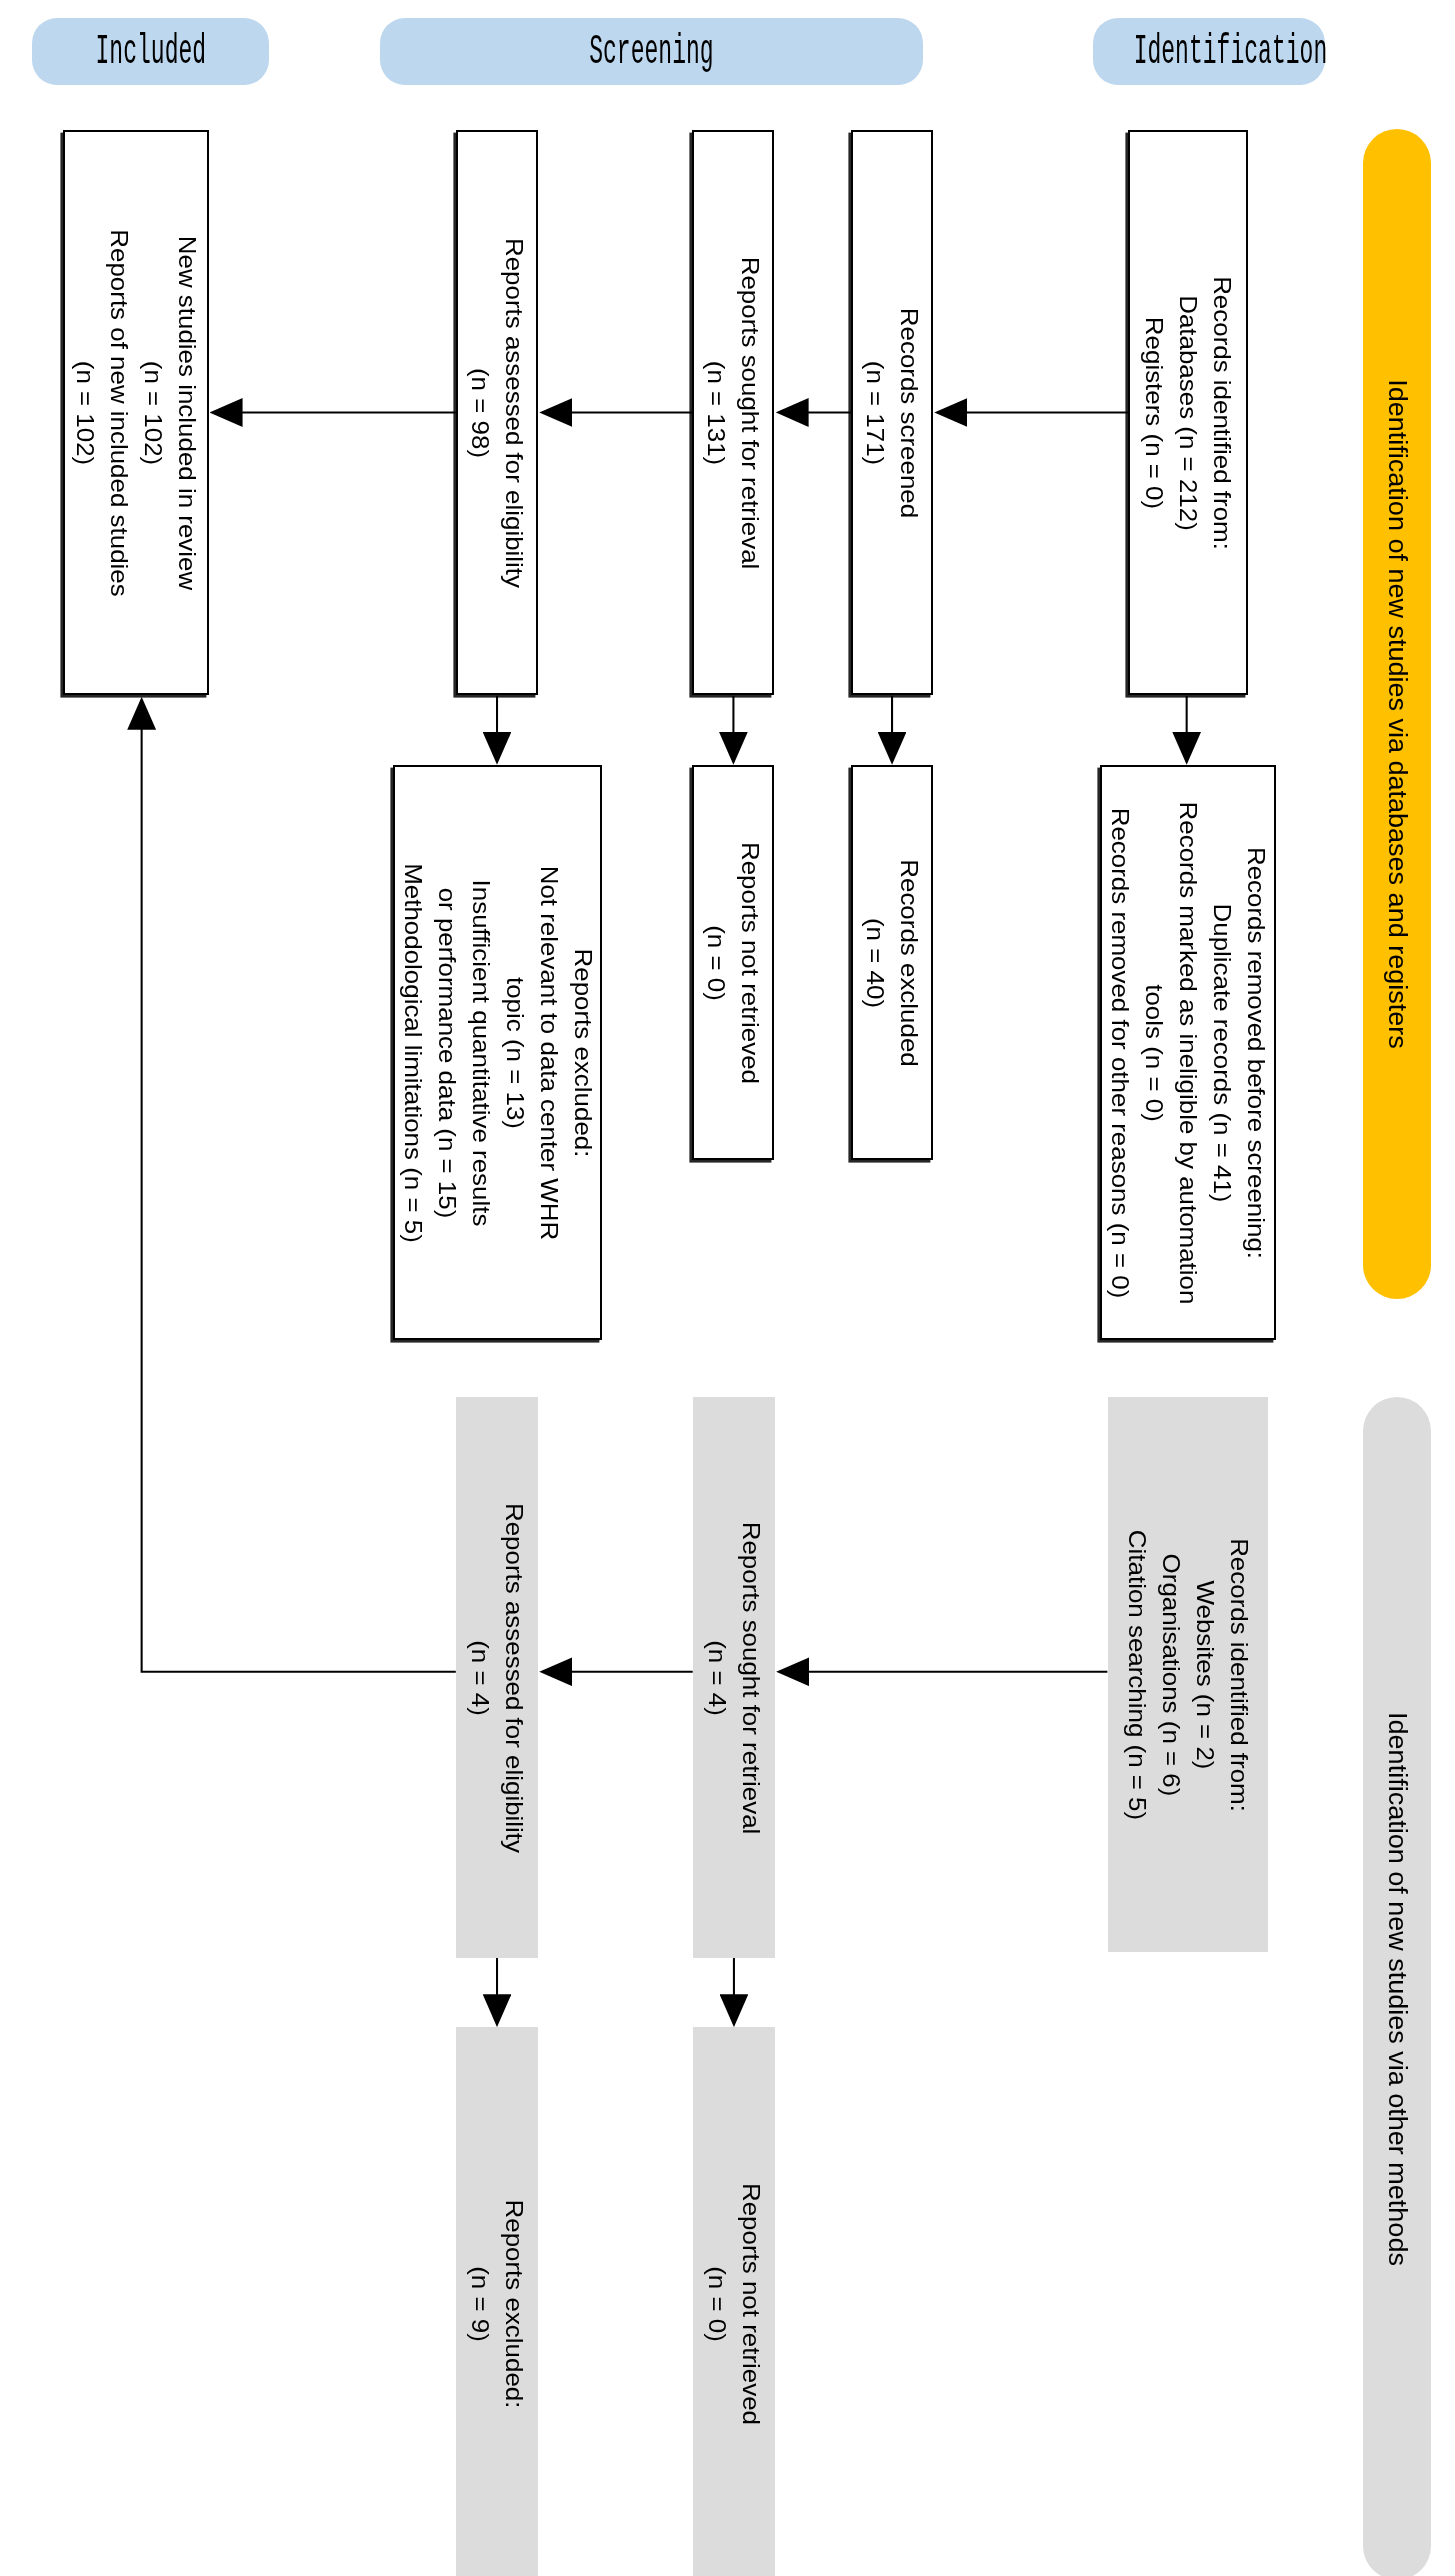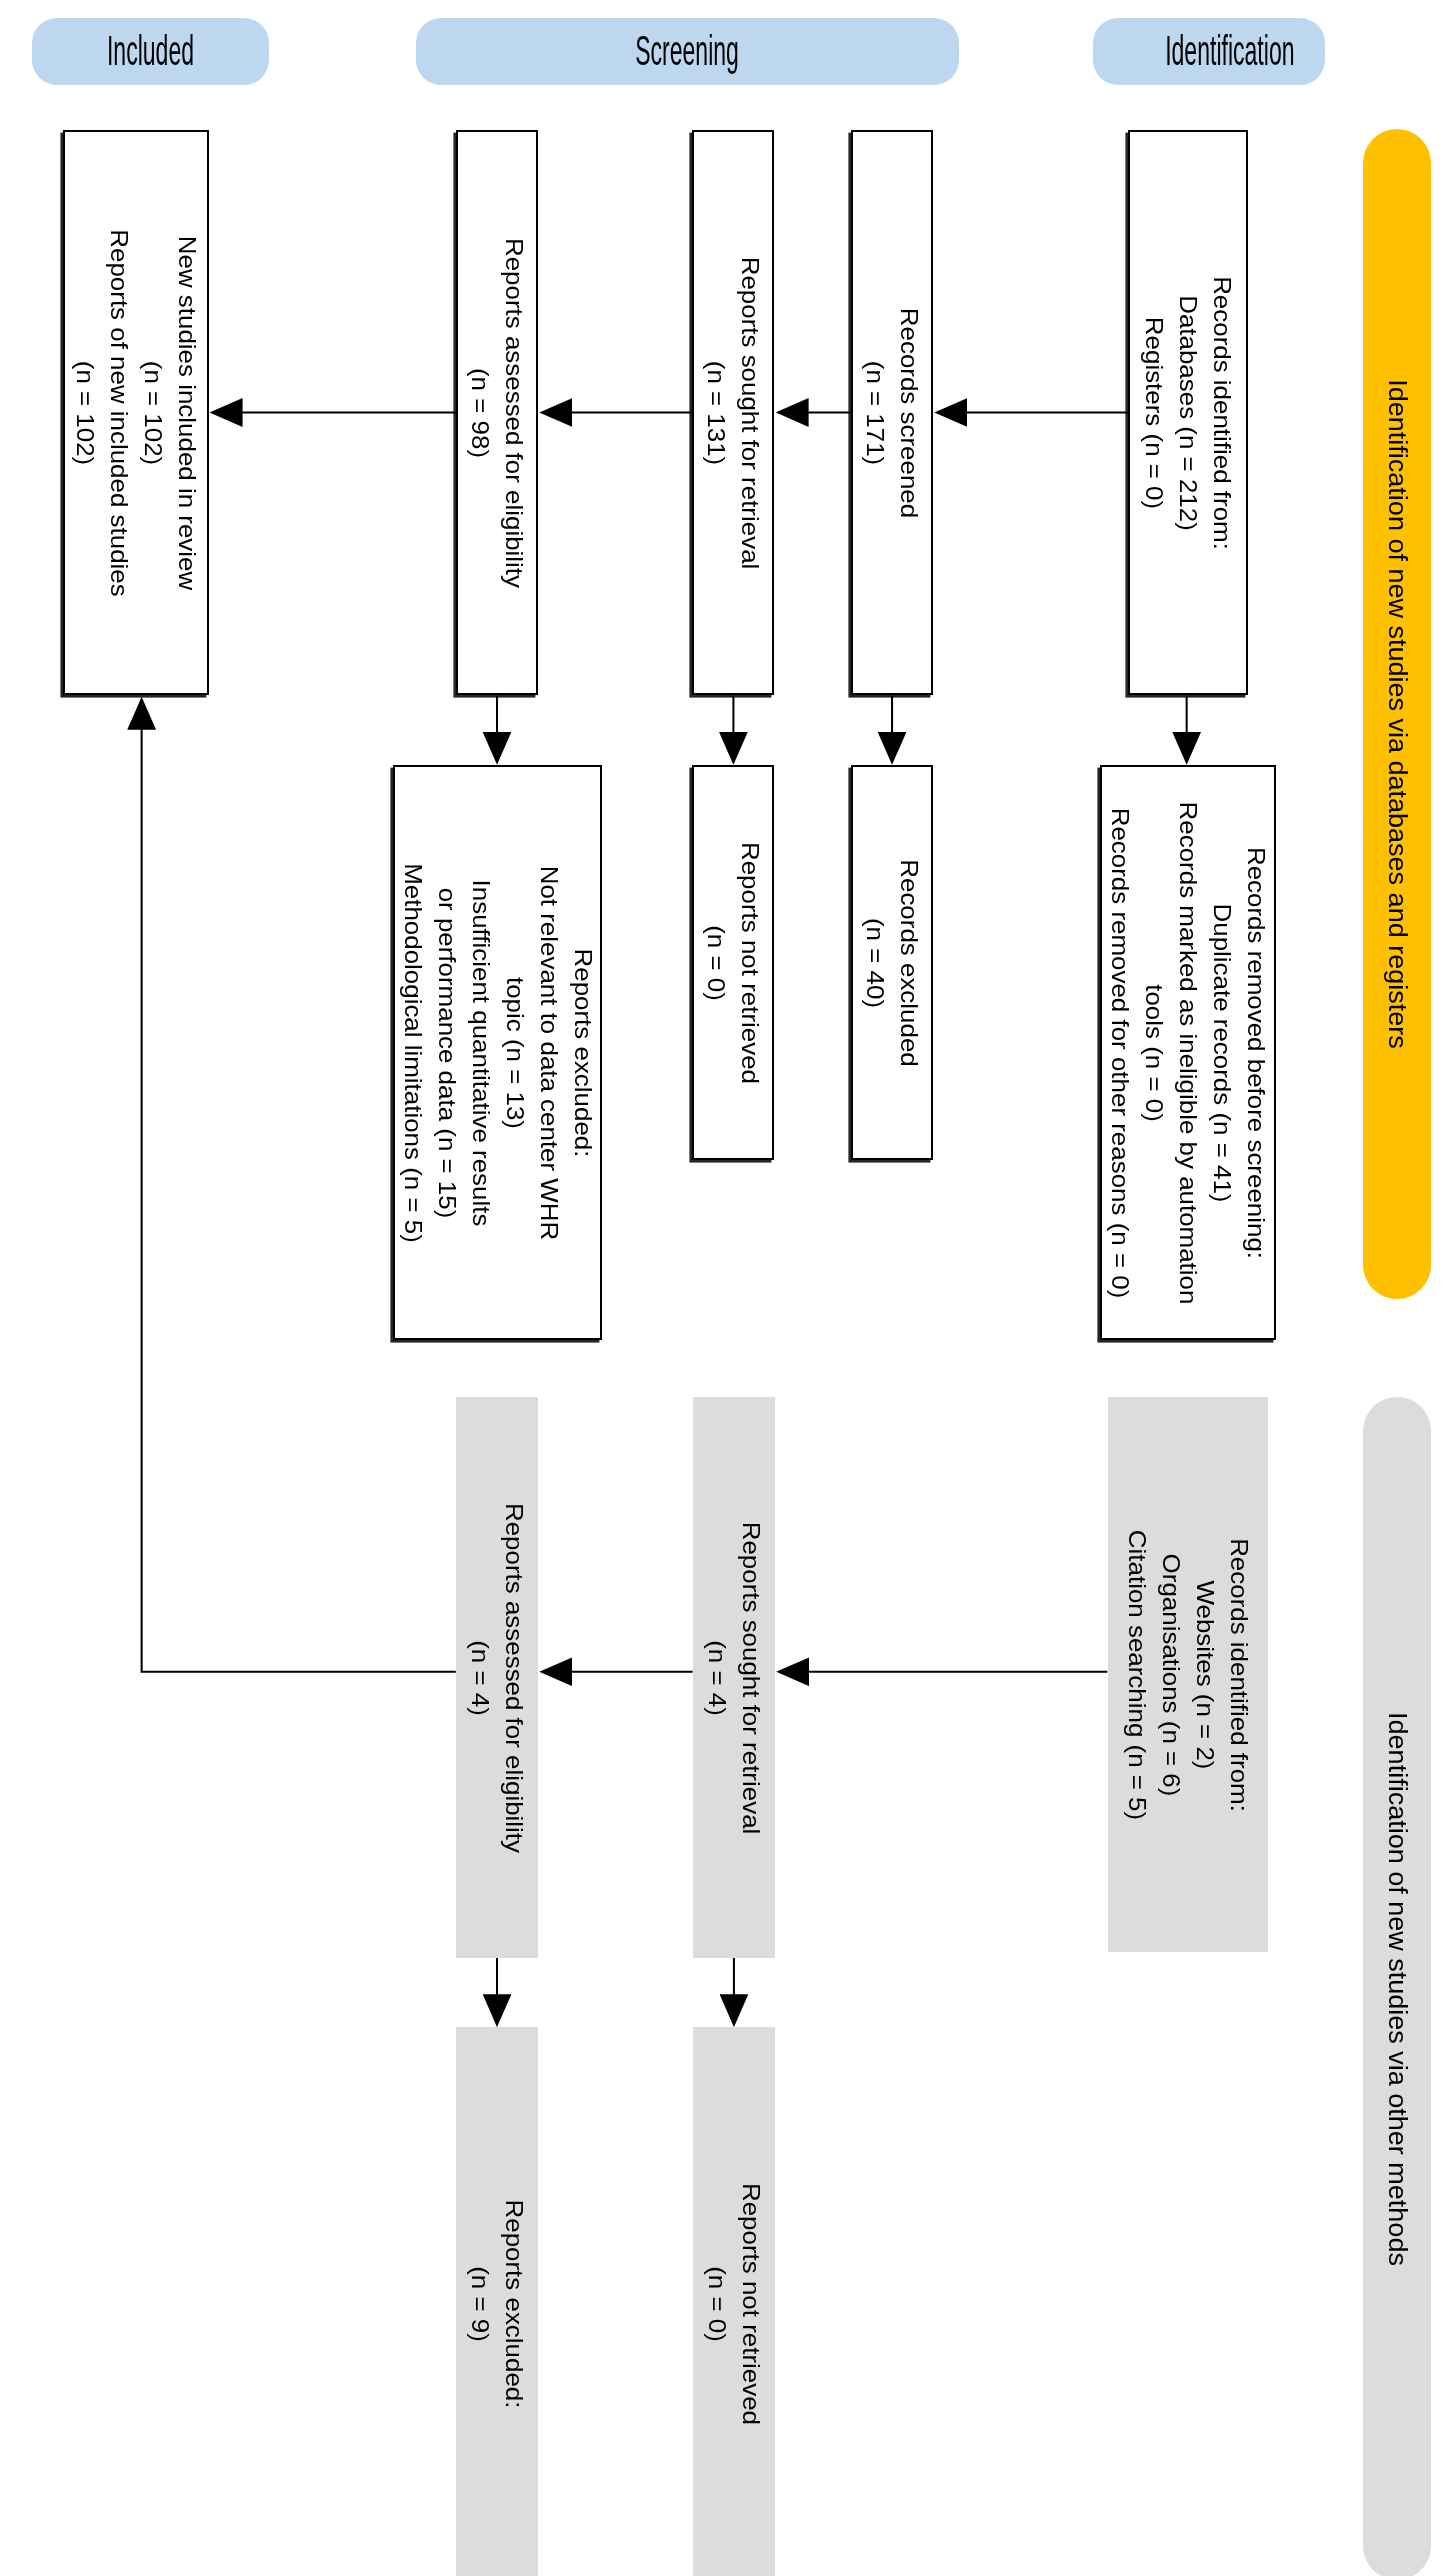--- a/index.html
+++ b/index.html
@@ -10,21 +10,21 @@
     font-family:"Liberation Sans", sans-serif;
     color:#000;
     overflow:hidden;
   }
   
   .pill {
     position:absolute;
     height:67px;
     background:#BDD7EE;
     border-radius:25px;
-    display:flex; align-items:center; justify-content:center;
+    display:flex; align-items:center; justify-content:center;font-family:Liberation Mono, monospace;
   }
   .pill .plabel {
     font-size:32px;
     white-space:nowrap;
     transform:scale(0.72,1.32);
     transform-origin:center center;
   }
   
   .bar {
     position:absolute;
@@ -82,21 +82,21 @@
       <path d="M1345 3245 H1053" marker-end="url(#ah)"></path>
       <path d="M885 3245 H275 V1358" marker-end="url(#ah)"></path>
       <path d="M1425 3800 V3929" marker-end="url(#ah)"></path>
       <path d="M965 3800 V3929" marker-end="url(#ah)"></path>
     </g>
   </svg>
 
   <div class="pill" style="left:32px; top:18px; width:237px;">
     <span class="plabel">Included</span>
   </div>
-  <div class="pill" style="left:380px; top:18px; width:543px;margin-left:36px;">
+  <div class="pill" style="left:380px; top:18px; width:543px;">
     <span class="plabel">Screening</span>
   </div>
   <div class="pill" style="left:1093px; top:18px; width:190px;padding-left:42px;">
     <span class="plabel">Identification</span>
   </div>
 
   <div class="bar" style="left:1363px; top:129px; height:1170px; background:#FFC000;">
     <div class="rot" style="width:1082px;">Identification of new studies via databases and registers</div>
   </div>
   <div class="bar" style="left:1363px; top:1397px; height:1183px; background:#DCDCDC;">

